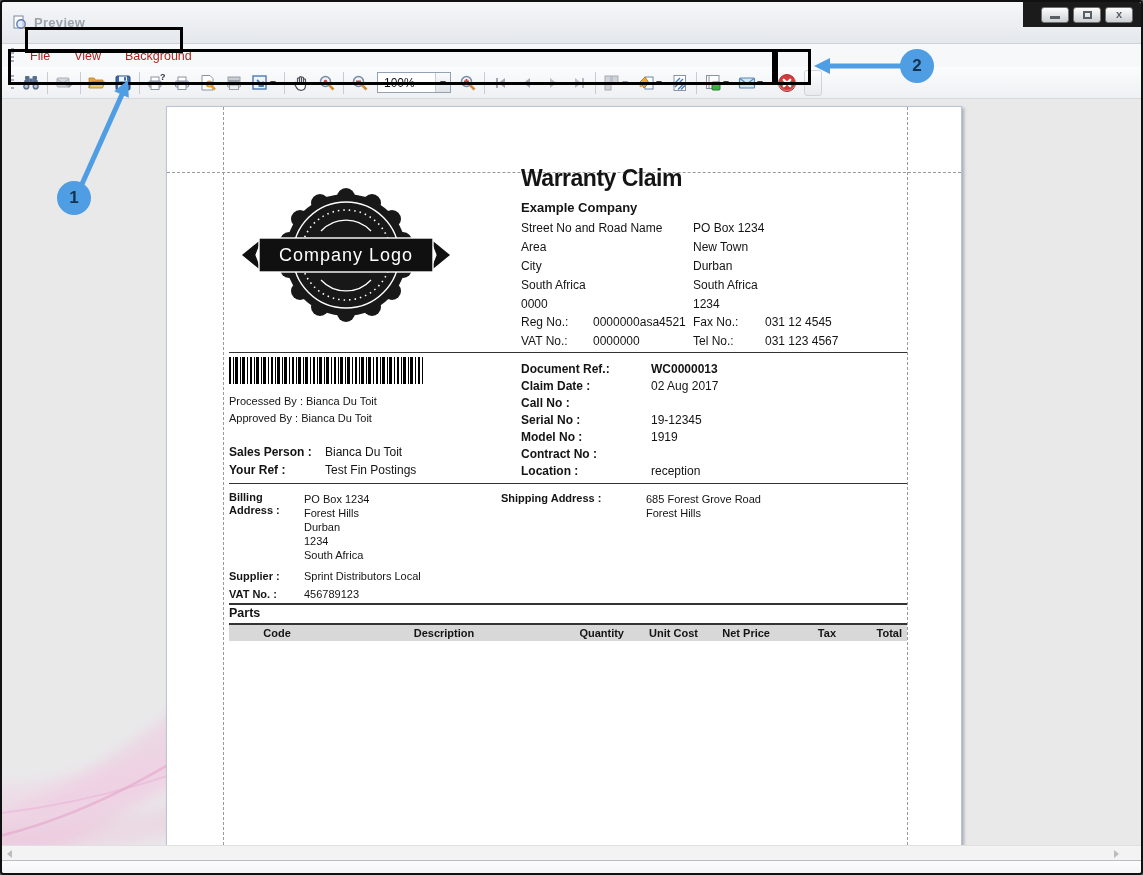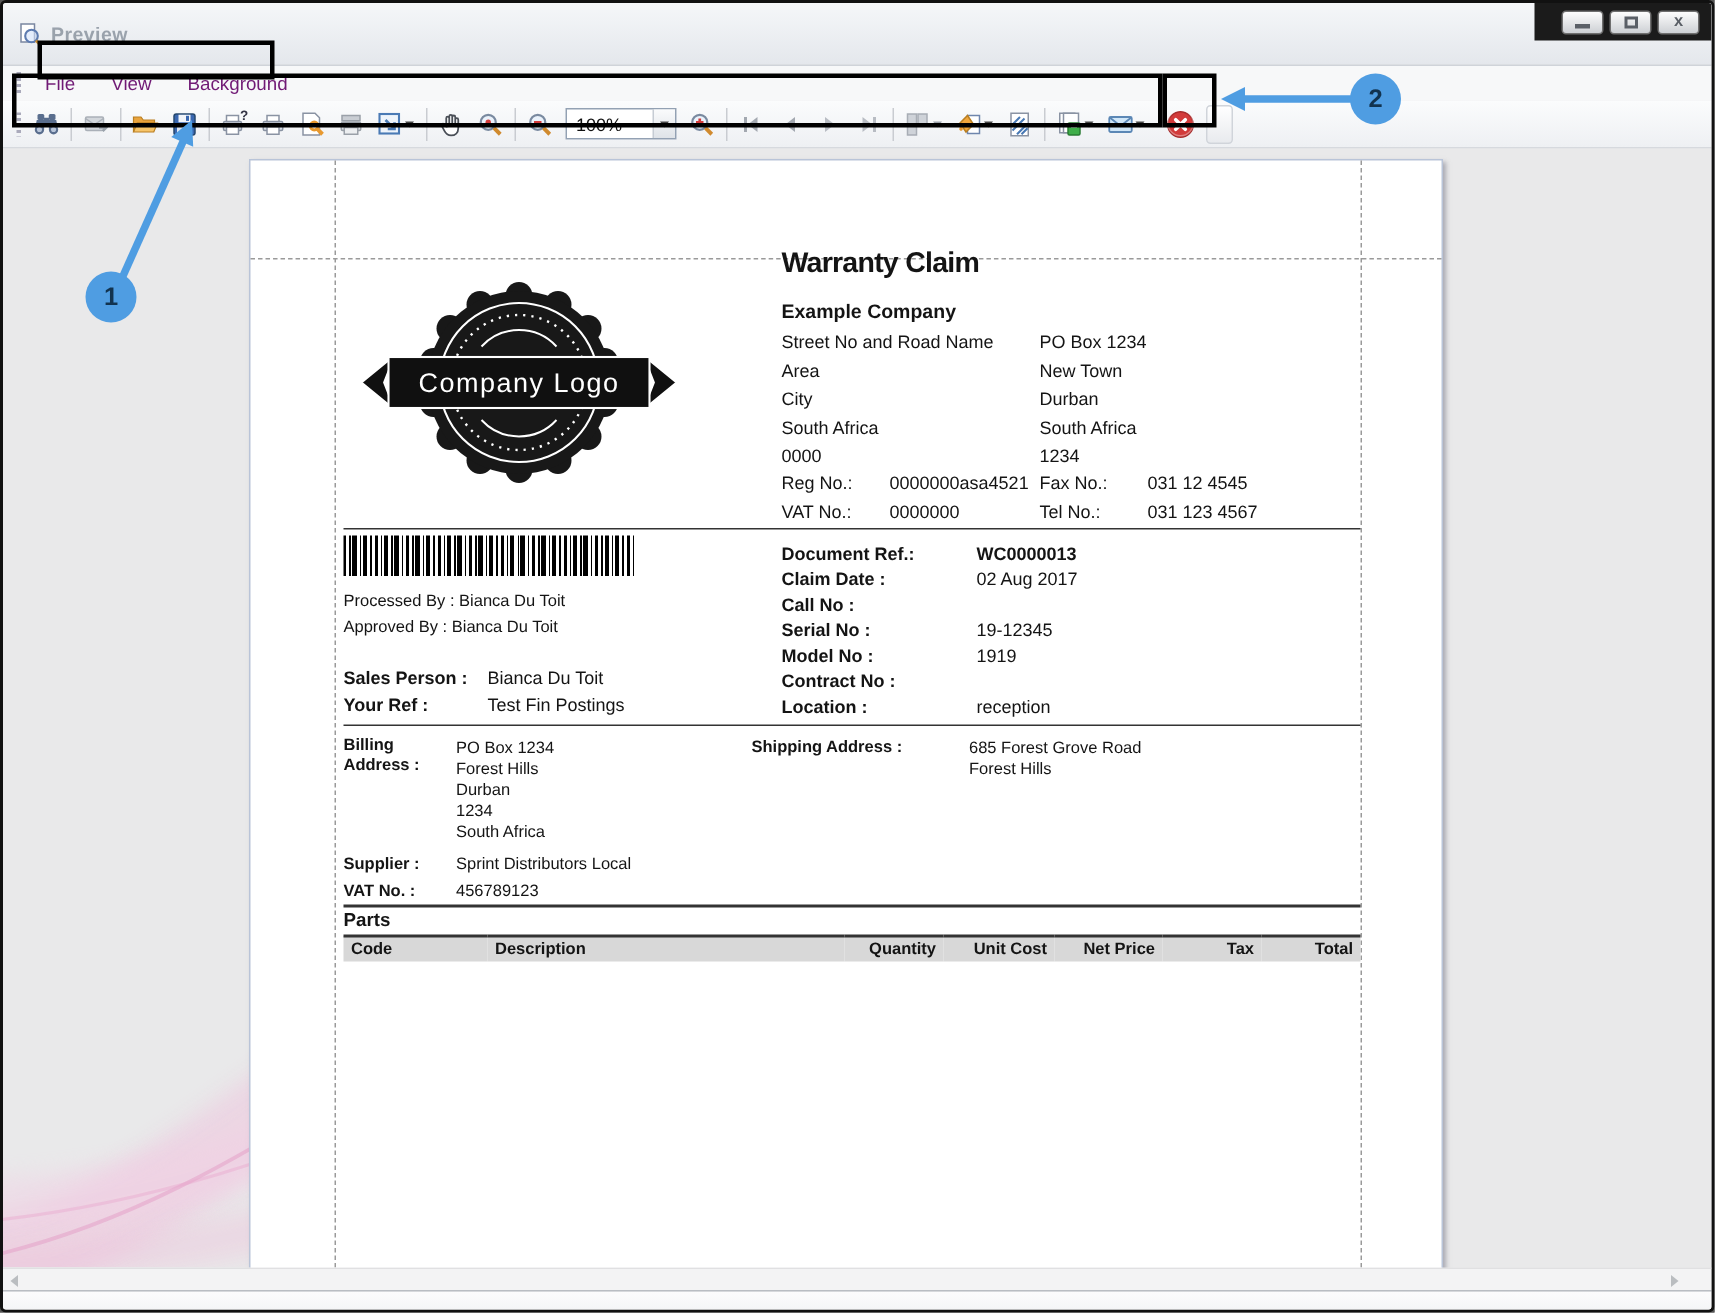--- a/index.html
+++ b/index.html
@@ -31,21 +31,21 @@
     display:flex; align-items:center; justify-content:center;
   }
   .glyph-min { width:10px; height:3px; background:#5a5f66; margin-top:6px; }
   .glyph-max { width:9px; height:8px; border:2px solid #5a5f66; }
   .glyph-close { color:#5a5f66; font-size:11px; font-weight:bold; line-height:1; }
 
   
   .menubar { height:23px; background:#f7f8f9; display:flex; align-items:center; position:relative; }
   .grip { width:3px; height:16px; margin:0 4px 0 9px;
     background:repeating-linear-gradient(#aab 0 2px, transparent 2px 4px); }
-  .menu-item { padding:3px 12px; font-size:12.5px; color:#701a75; cursor:default; }
+  .menu-item { padding:3px 12px; font-size:12.5px; color:#b91c1c; cursor:default; }
   .menu-item:first-of-type { margin-left:14px; }
 
   
   .toolbar { height:32px; background:linear-gradient(#fbfcfd,#eef0f3);
     display:flex; align-items:center; position:relative; border-bottom:1px solid #d6d9de; }
   .tb-btn { width:26px; height:26px; display:flex; align-items:center; justify-content:center;
     border-radius:3px; }
   .tb-sep { width:1px; height:22px; background:#c9ccd1; margin:0 3px; }
   .caret { width:0; height:0; border-left:3.5px solid transparent; border-right:3.5px solid transparent;
     border-top:4px solid #444; margin:0 3px 0 0; }
@@ -76,31 +76,31 @@
   .page { position:absolute; left:164px; top:7px; width:796px; height:760px;
     background:#fff; border:1px solid #b9c4d8; box-shadow:2px 2px 3px rgba(110,110,125,.5);
     z-index:1; }
   .vguide { position:absolute; top:0; bottom:0; width:0; border-left:1px dashed #9a9a9a; }
   .hguide { position:absolute; left:0; right:0; height:0; border-top:1px dashed #9a9a9a; }
   .doc { position:absolute; inset:0; color:#141414; }
   .abs { position:absolute; }
   .b { font-weight:bold; }
   .f11 { font-size:11px; }
   .f12 { font-size:12px; }
-  .doc-title { font-size:19px; font-weight:bold; letter-spacing:-.5px; }
+  .doc-title { font-size:23px; font-weight:bold; letter-spacing:-.5px; }
   .hr1 { position:absolute; left:62px; width:678px; border-top:1.5px solid #333; }
   .addr-row { display:flex; font-size:12px; line-height:19px; }
   .addr-row .c1 { width:172px; }
   .field-label { font-weight:bold; font-size:12px; }
   .field-value { font-size:12px; }
   .barcode { position:absolute; left:62px; top:250px; width:194px; height:27px;
     background:repeating-linear-gradient(90deg,#000 0 2px,#fff 2px 4px,#000 4px 5px,#fff 5px 6px,#000 6px 9px,#fff 9px 11px,#000 11px 12px,#fff 12px 13px,#000 13px 16px,#fff 16px 18px,#000 18px 19px,#fff 19px 21px); }
   .parts-table { border-collapse:collapse; table-layout:fixed; width:678px; font-size:11px; }
   .parts-table th { background:#d8d8d8; border-top:2px solid #333; font-weight:bold;
-    padding:2px 5px; text-align:left; }
+    padding:2px 5px; text-align:center; }
   .parts-table td { padding:1.5px 5px; }
   .parts-table .num { text-align:right; }
 
   
   .hscroll { height:15px; background:#f3f3f4; position:relative; border-top:1px solid #e0e0e2; }
   .hs-arrow { position:absolute; top:4px; width:0; height:0; opacity:.55; }
   .hs-left { left:5px; border-top:4px solid transparent; border-bottom:4px solid transparent; border-right:5px solid #8a8f96; }
   .hs-right { right:22px; border-top:4px solid transparent; border-bottom:4px solid transparent; border-left:5px solid #8a8f96; }
 
   

